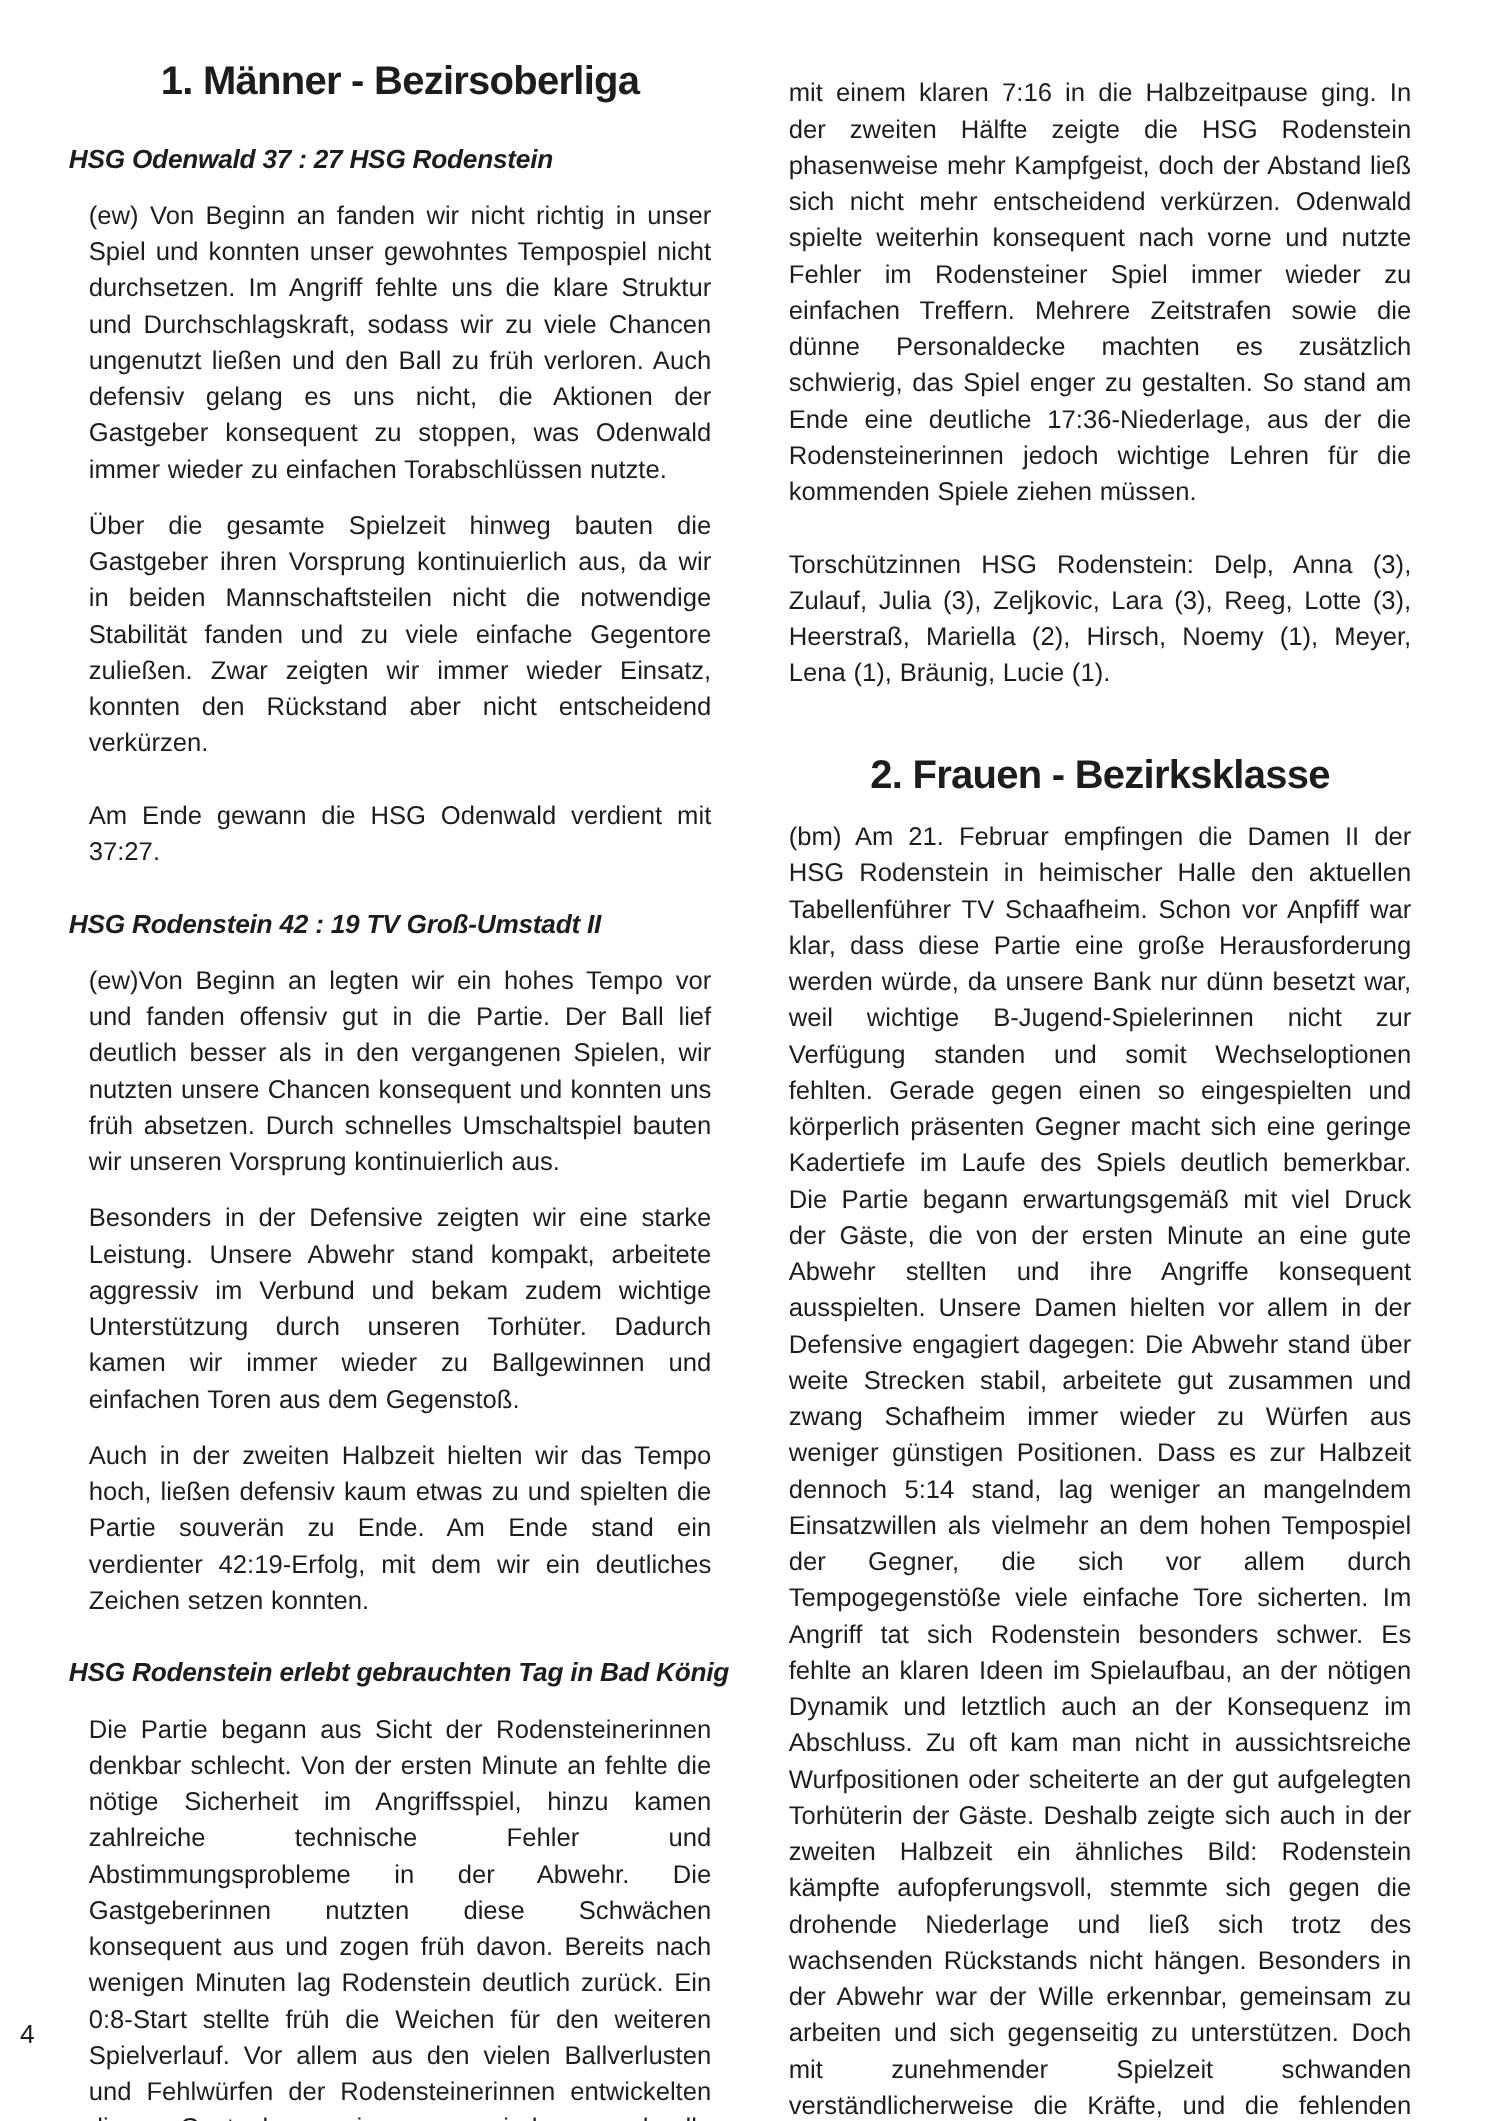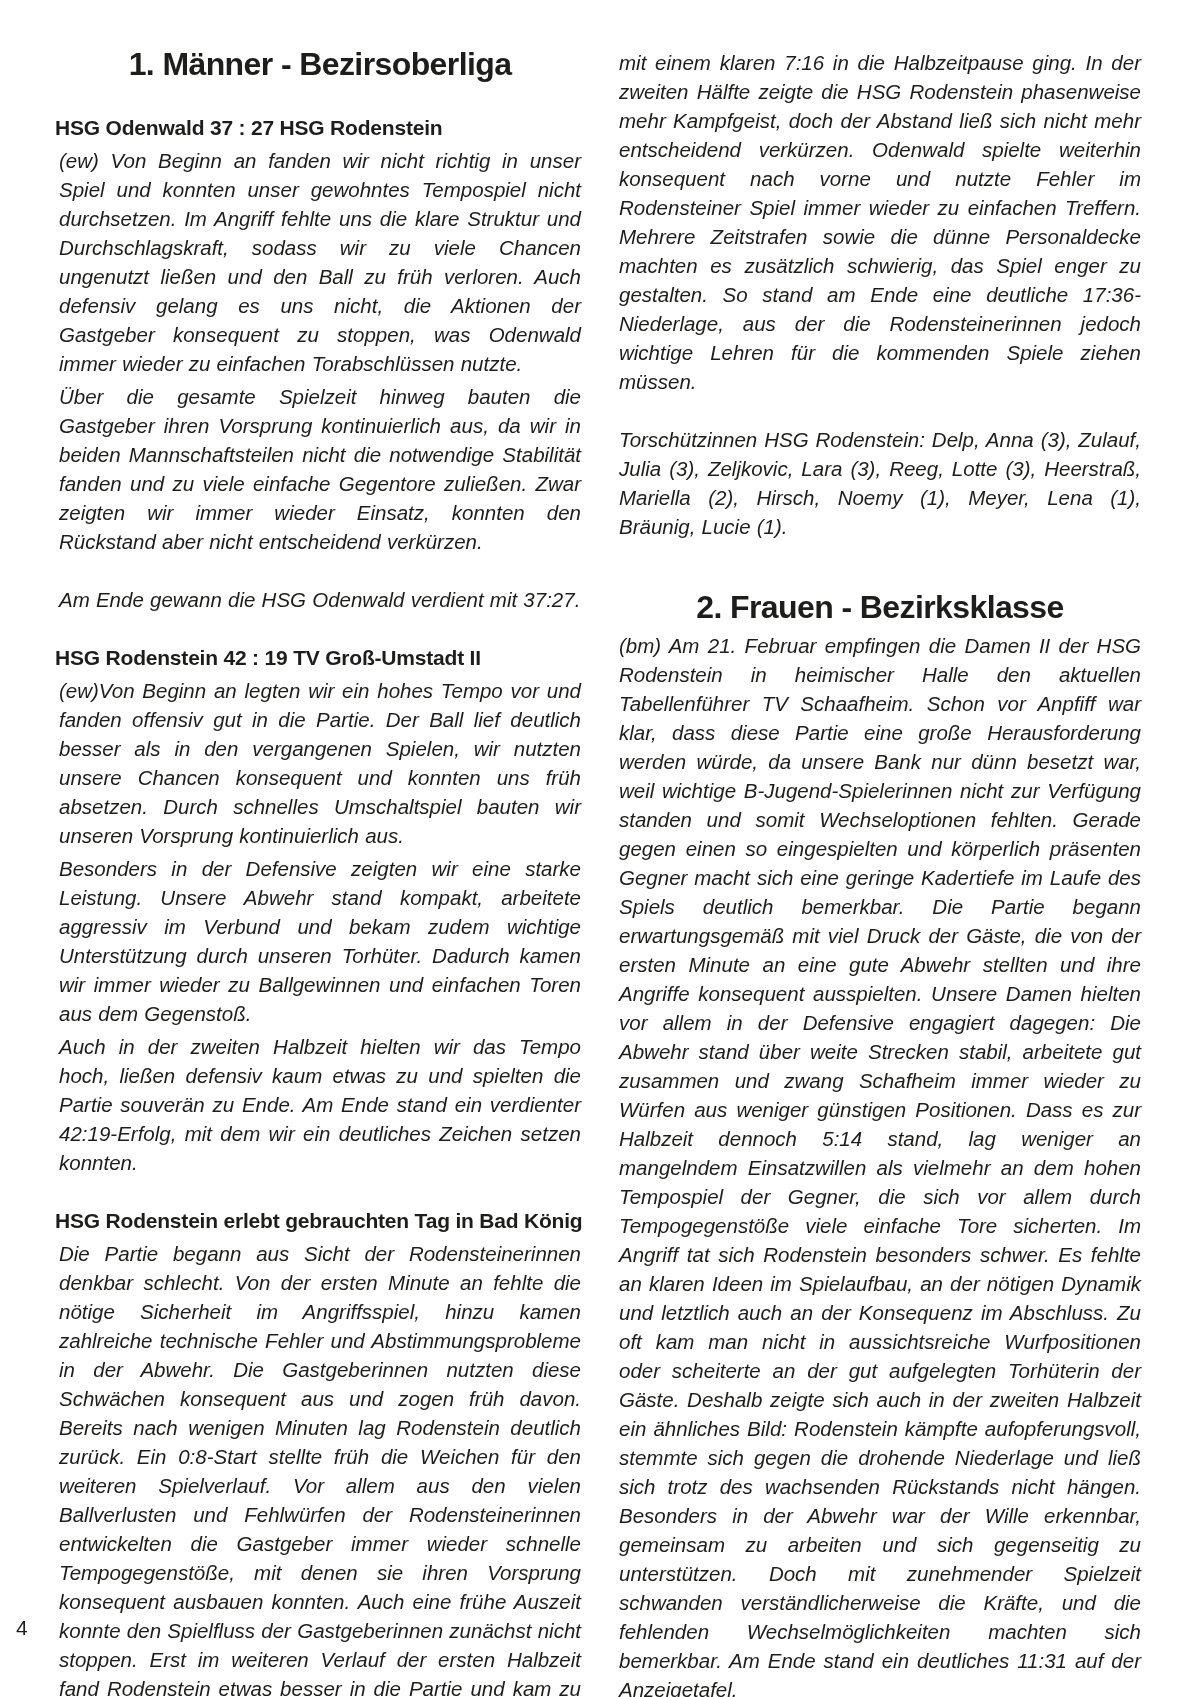--- a/index.html
+++ b/index.html
@@ -34,30 +34,30 @@
     letter-spacing: -0.6px;
     text-align: center;
   }
   .col h2 {
     margin: 0;
     font-size: 21px;
     line-height: 29px;
     font-weight: 700;
     letter-spacing: -0.2px;
     text-align: left;
+    font-style: italic;
   }
   .col p {
-    margin: 4px;
+    margin: 16px;
     font-size: 20.5px;
     line-height: 29px;
     text-align: justify;
     hyphens: auto;
     -webkit-hyphens: auto;
     word-spacing: 0.5px;
-    font-style: italic;
   }
   .gap-sm { margin-top: 29px !important; }
   .gap-lg { margin-top: 46px !important; }
   .page-number {
     position: absolute;
     left: 16px;
     top: 1613px;
     font-size: 21px;
     line-height: 29px;
     color: #1d1d1b;

